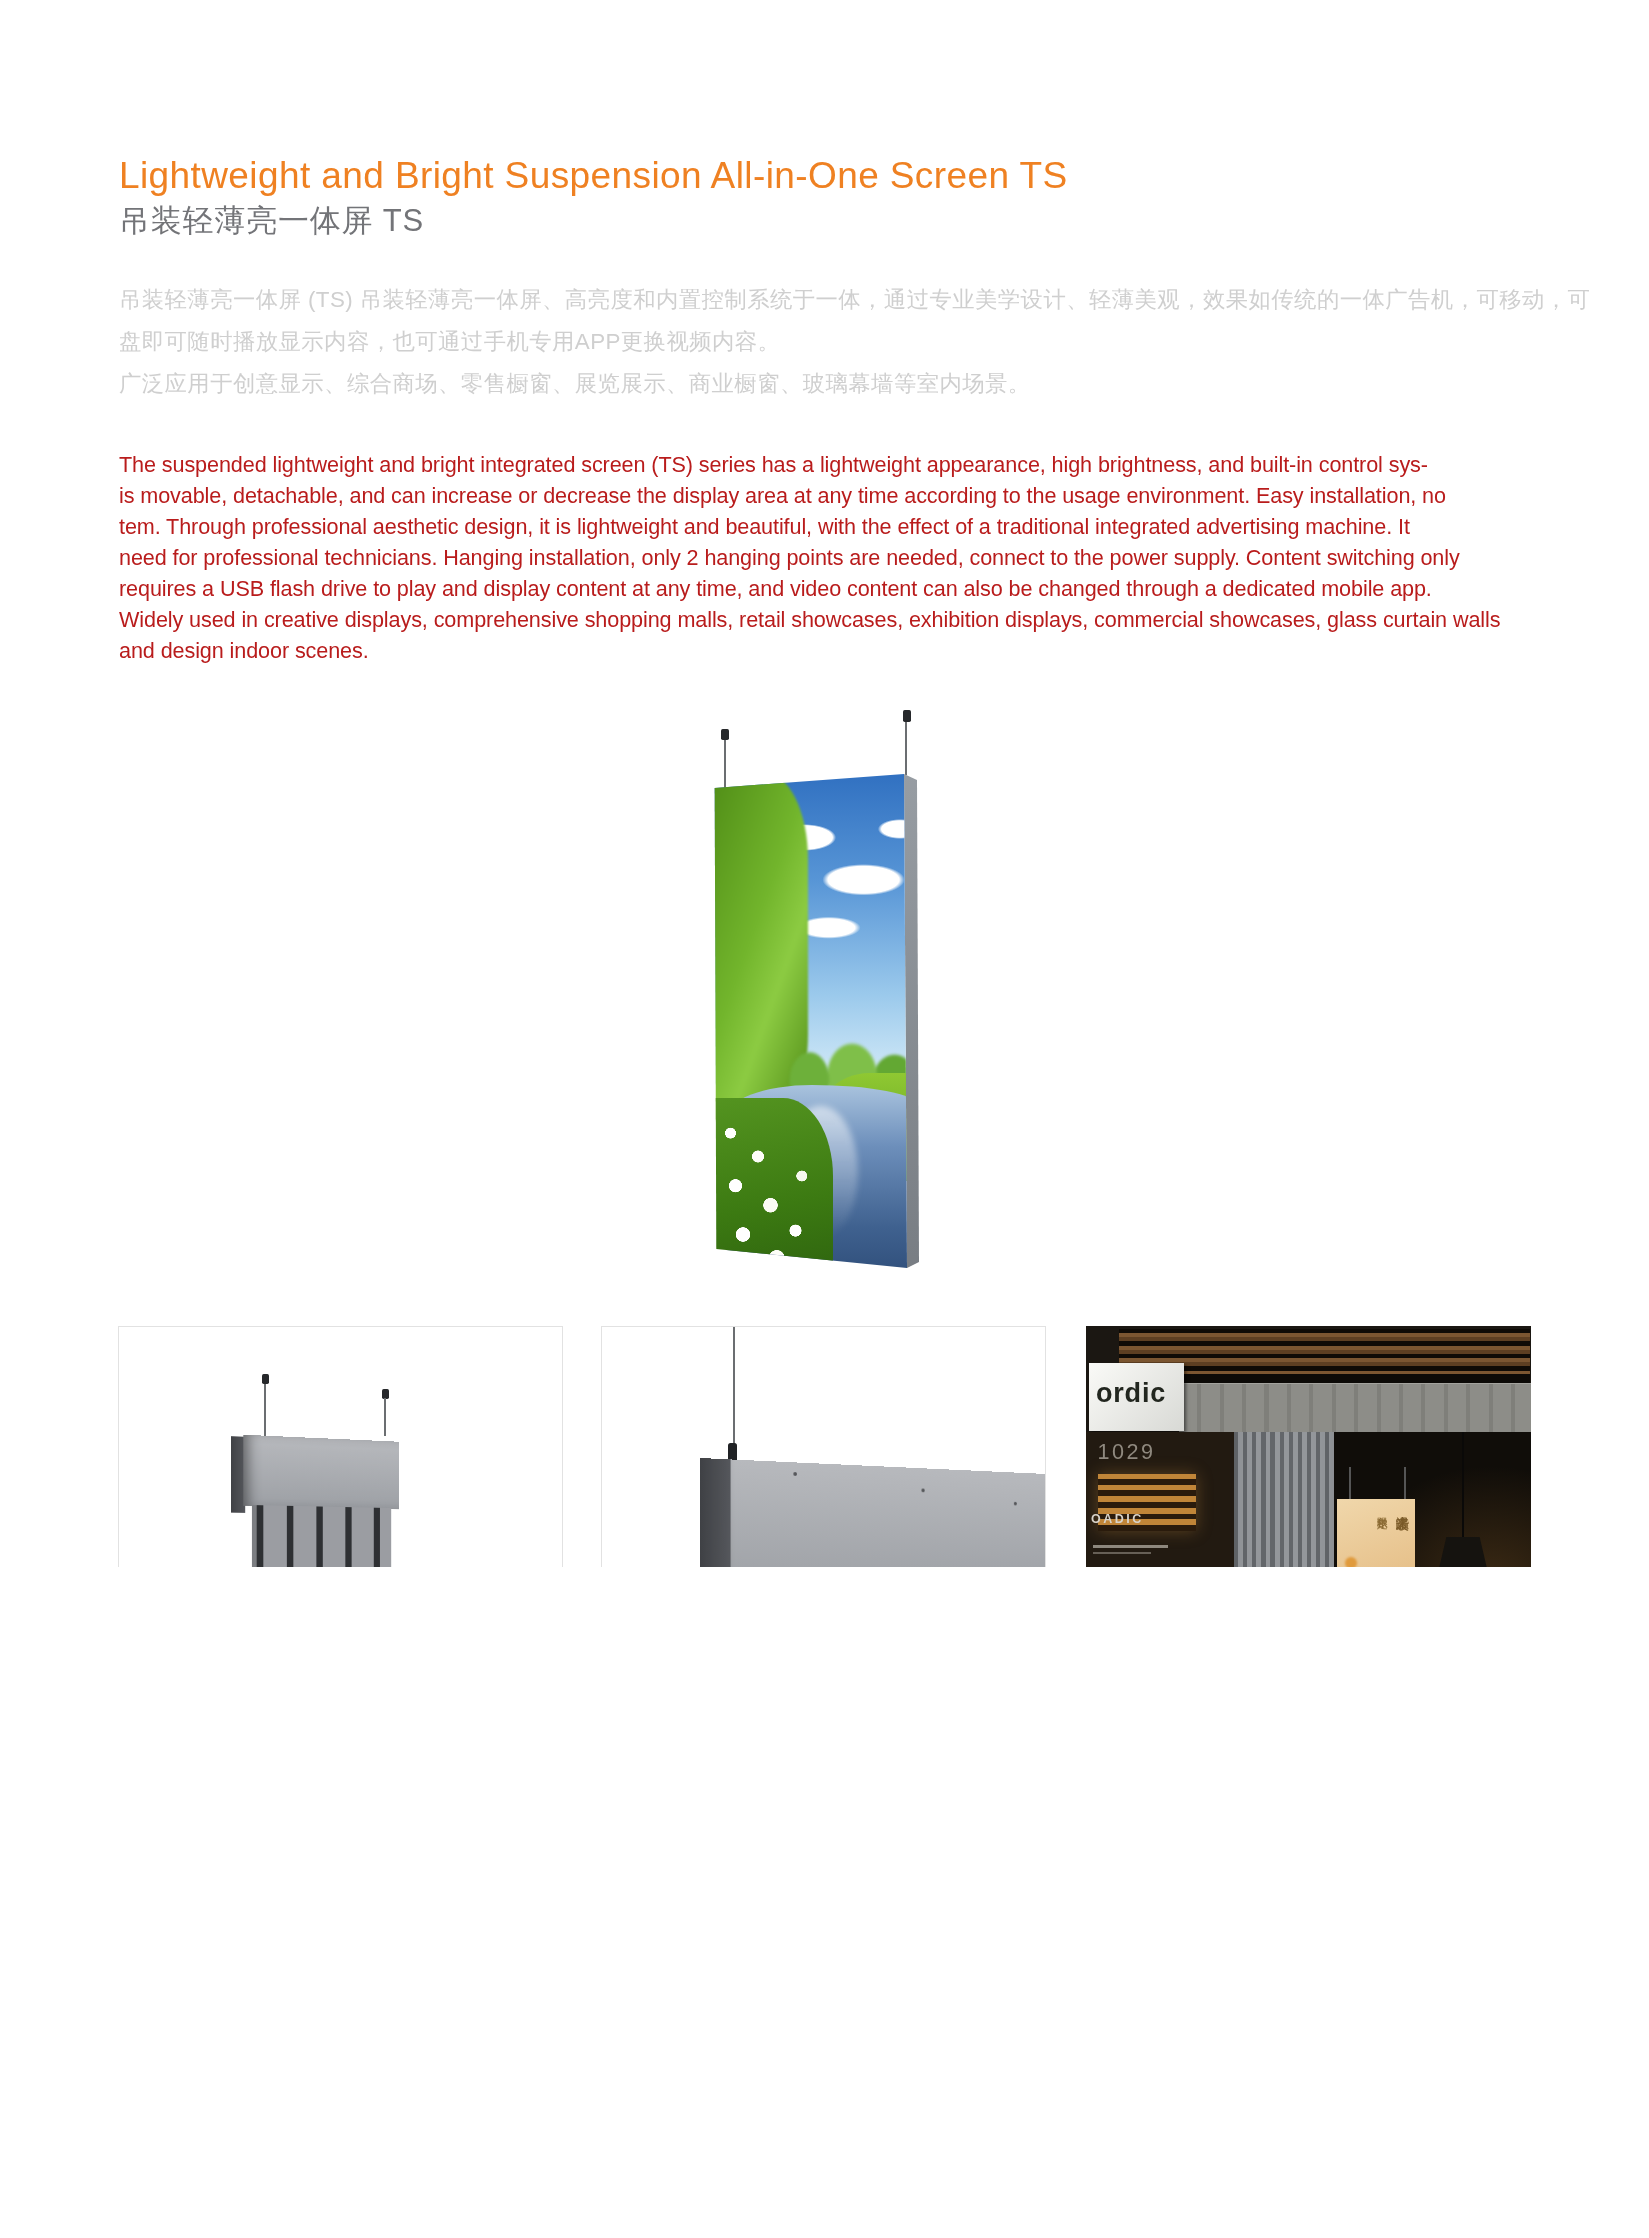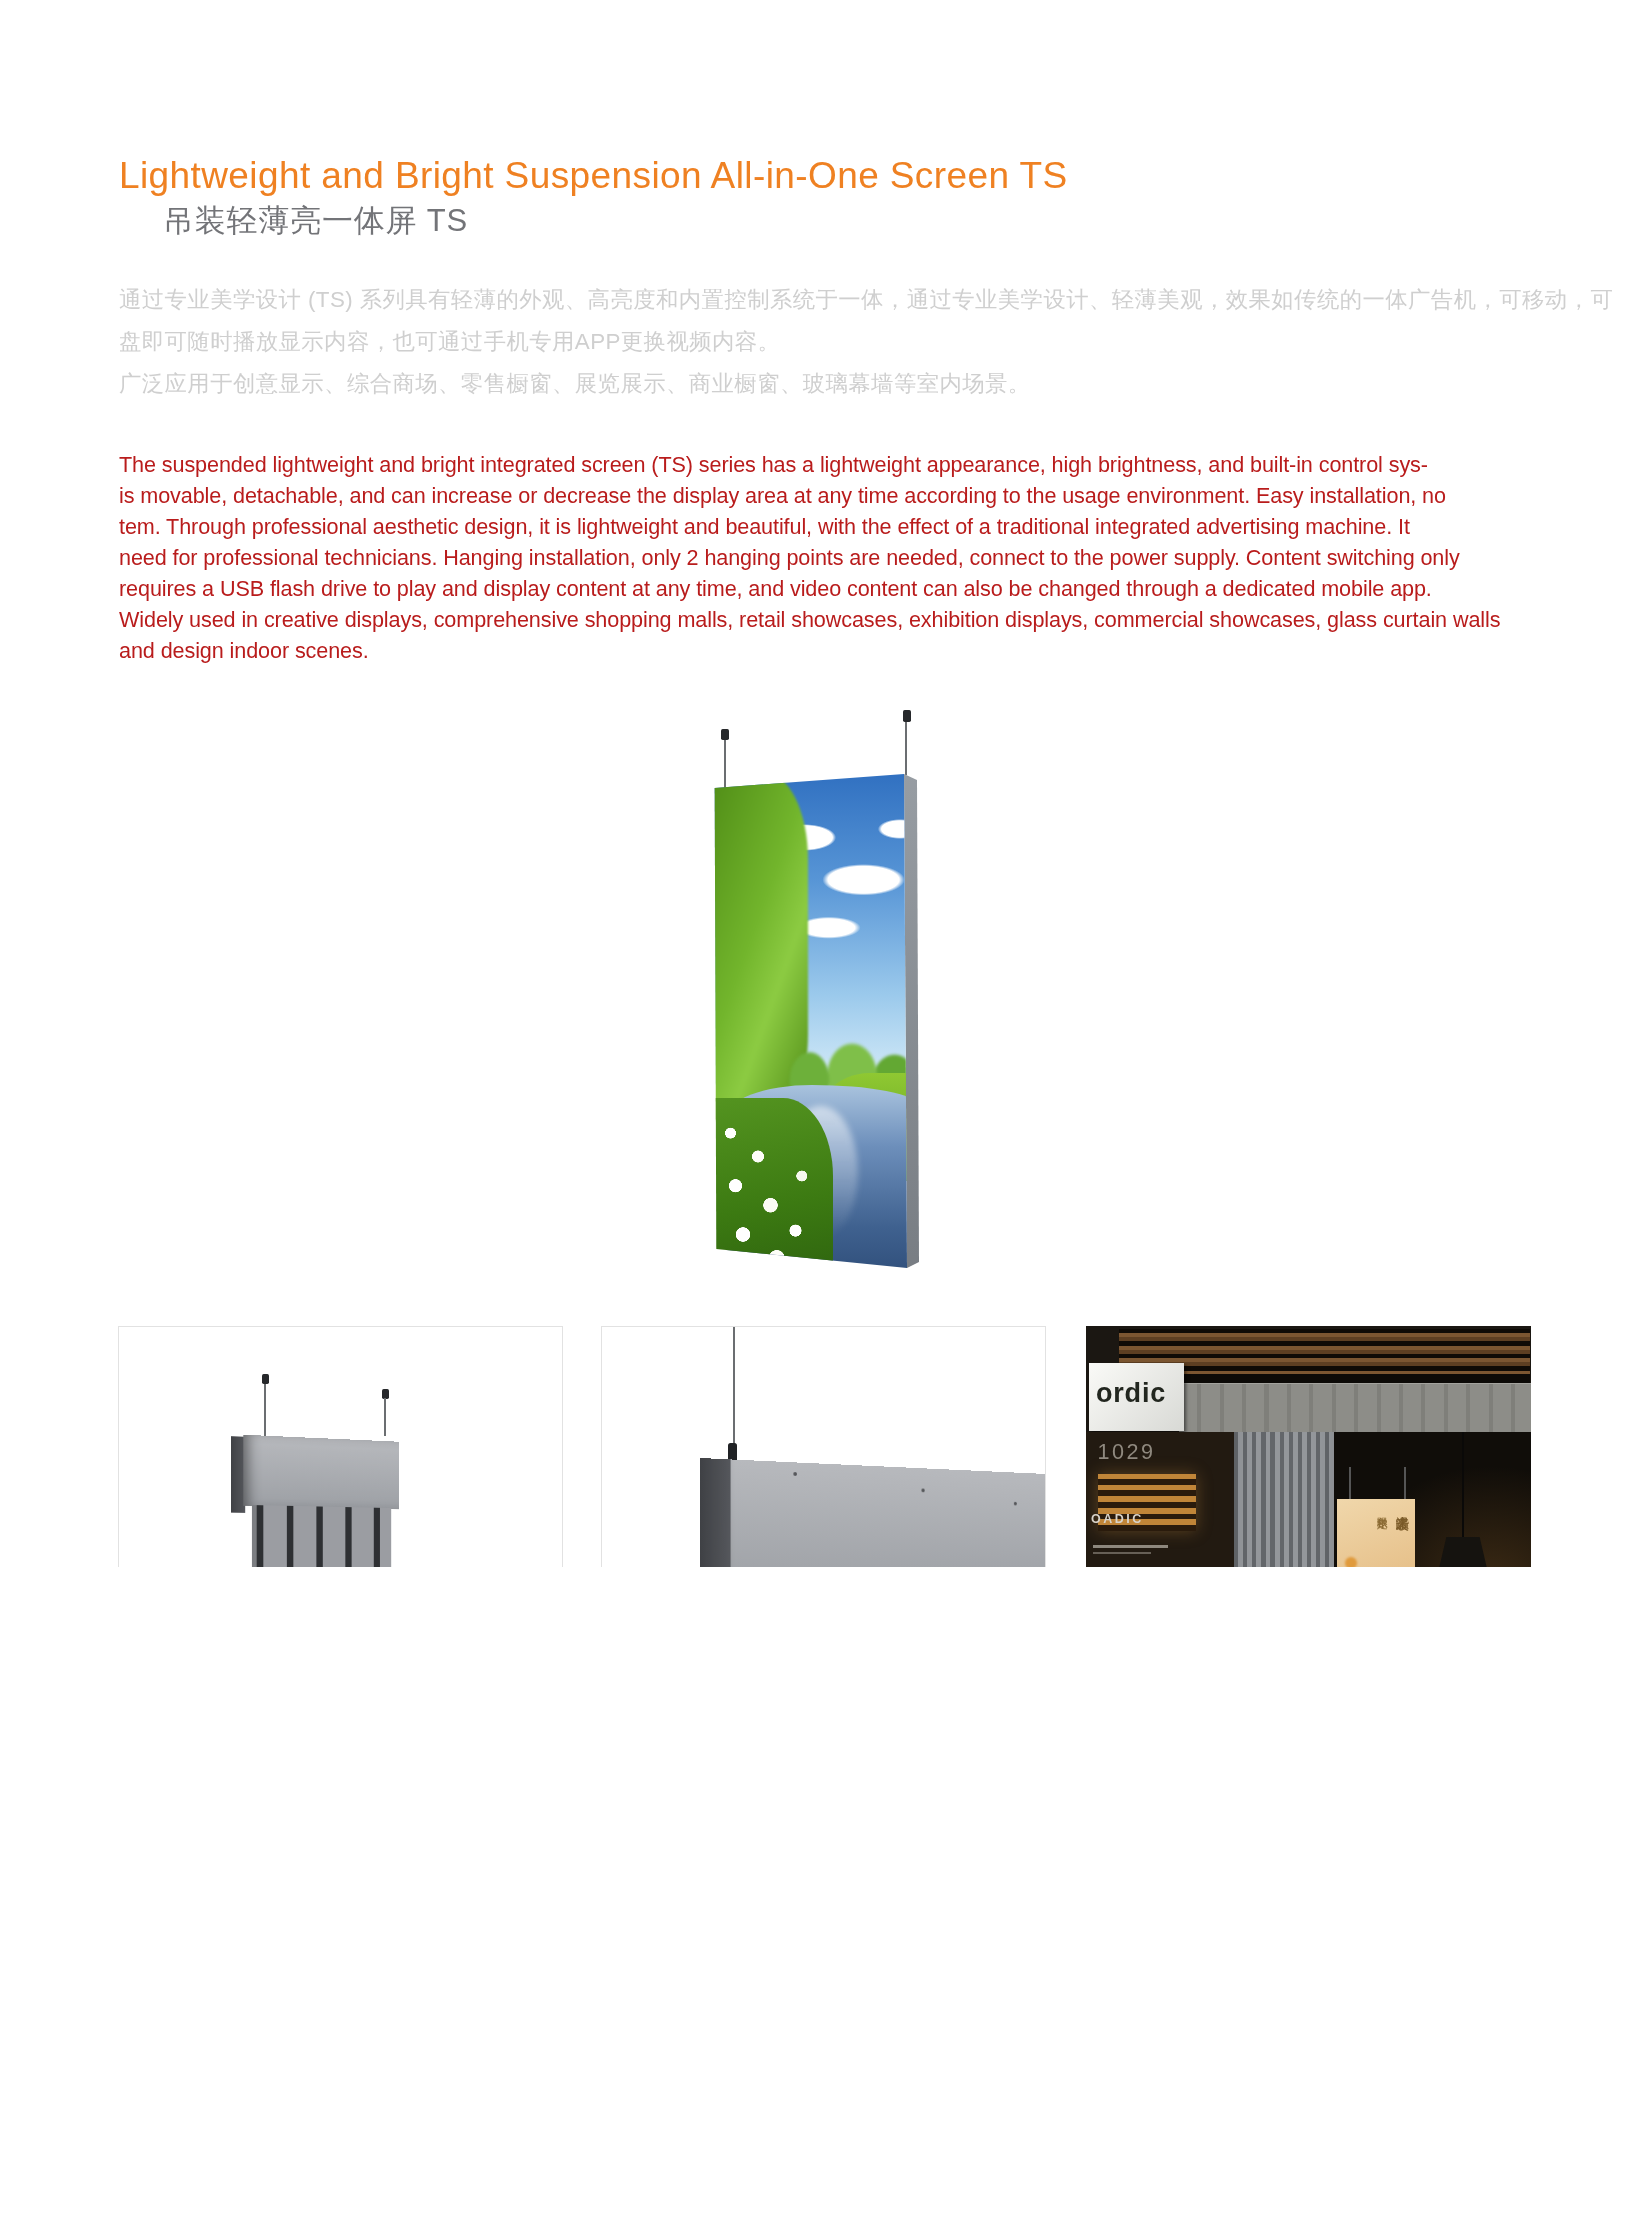--- a/index.html
+++ b/index.html
@@ -3,21 +3,21 @@
 <meta charset="utf-8">
 <style>
   html,body{margin:0;padding:0;background:#ffffff;}
   .page{position:relative;width:1649px;height:1567px;background:#ffffff;overflow:hidden;
         font-family:"Liberation Sans","DejaVu Sans",sans-serif;}
 
   
   .title-en{position:absolute;left:119px;top:155px;font-size:37px;font-weight:300;
             color:#EF8122;letter-spacing:0.4px;white-space:nowrap;}
   .title-zh{position:absolute;left:119px;top:200px;font-size:31px;font-weight:300;
-            color:#737478;letter-spacing:0.8px;white-space:nowrap;margin-left:44px;}
+            color:#737478;letter-spacing:0.8px;white-space:nowrap;}
 
   
   .zh-para{position:absolute;left:119px;top:279px;font-size:22.4px;line-height:42px;
            color:#cfcfcf;font-weight:300;letter-spacing:0.4px;}
   .en-para{position:absolute;left:119px;top:449px;font-size:21.6px;line-height:31px;
            color:#b91c1c;font-weight:300;letter-spacing:-0.1px;}
   .ln{white-space:nowrap;}
 
   
   #hero{position:absolute;left:708px;top:707px;width:233px;height:582px;}
@@ -89,21 +89,21 @@
 </style>
 </head>
 <body>
 
 <div class="page">
 
   <div class="title-en">Lightweight and Bright Suspension All-in-One Screen TS</div>
   <div class="title-zh">吊装轻薄亮一体屏 TS</div>
 
   <div class="zh-para">
-    <div class="ln">通过专业美学设计 (TS) 系列具有轻薄的外观、高亮度和内置控制系统于一体，通过专业美学设计、轻薄美观，效果如传统的一体广告机，可移动，可</div>
+    <div class="ln">吊装轻薄亮一体屏 (TS) 吊装轻薄亮一体屏、高亮度和内置控制系统于一体，通过专业美学设计、轻薄美观，效果如传统的一体广告机，可移动，可</div>
     <div class="ln">盘即可随时播放显示内容，也可通过手机专用APP更换视频内容。</div>
     <div class="ln">广泛应用于创意显示、综合商场、零售橱窗、展览展示、商业橱窗、玻璃幕墙等室内场景。</div>
   </div>
 
   <div class="en-para">
     <div class="ln">The suspended lightweight and bright integrated screen (TS) series has a lightweight appearance, high brightness, and built-in control sys-</div>
     <div class="ln">is movable, detachable, and can increase or decrease the display area at any time according to the usage environment. Easy installation, no</div>
     <div class="ln">tem. Through professional aesthetic design, it is lightweight and beautiful, with the effect of a traditional integrated advertising machine. It</div>
     <div class="ln">need for professional technicians. Hanging installation, only 2 hanging points are needed, connect to the power supply. Content switching only</div>
     <div class="ln">requires a USB flash drive to play and display content at any time, and video content can also be changed through a dedicated mobile app.</div>

